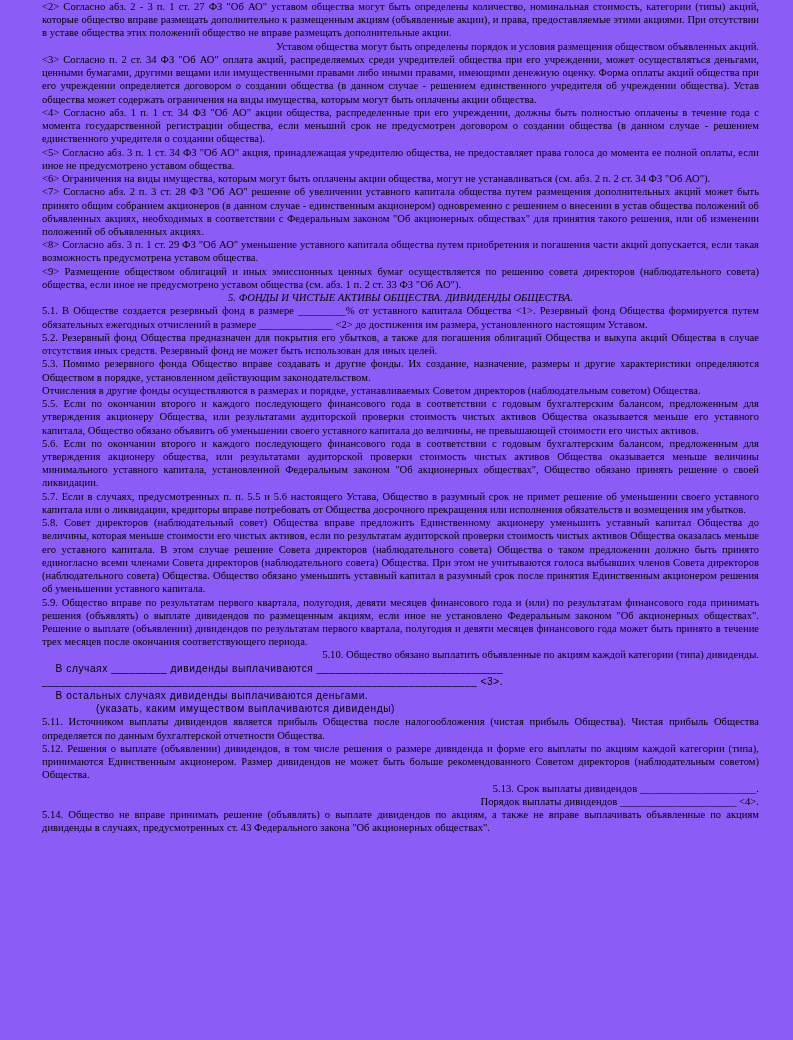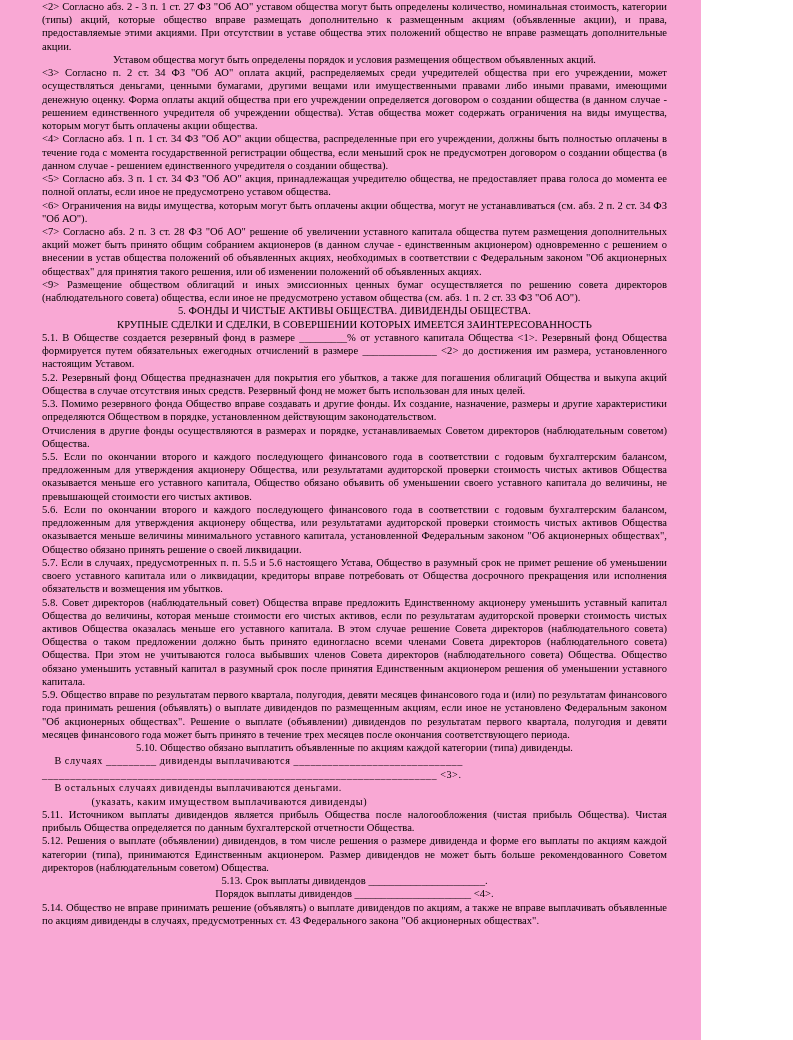--- a/index.html
+++ b/index.html
@@ -10,77 +10,78 @@
   }
   body {
     width: 793px;
     height: 1040px;
     overflow: hidden;
     font-family: "Liberation Serif", "DejaVu Serif", serif;
     color: #000000;
   }
   #page {
     position: relative;
-    width: 701px;
+    width: 793px;
     height: 1040px;
     box-sizing: border-box;
     padding: 0px 34px 0px 42px;
-    background: #f9a8d4;
+    background: #8b5cf6;
   }
   
   .para {
     font-size: 10.6px;
     line-height: 13.23px;
     text-align: justify;
     text-justify: inter-word;
     margin: 0;
     padding: 0;
     hyphens: none;
     word-spacing: 0px;
     letter-spacing: 0px;
   }
-  .para.noj { text-align: center; }
+  .para.noj { text-align: right; }
 
   
   .heading {
     font-size: 10.6px;
     line-height: 13.23px;
     text-align: center;
+    font-style: italic;
     margin: 0;
     padding: 0;
     white-space: nowrap;
   }
 
   
   .mono {
-    font-family: Liberation Serif, serif;
+    font-family: Liberation Sans, sans-serif;
     font-size: 10.2px;
     line-height: 13.4px;
     white-space: pre;
     margin: 0;
     padding: 0;
     letter-spacing: 0.55px;
   }
 </style>
 </head>
 <body>
 
 <div id="page">
 
   <p class="para">&lt;2&gt; Согласно абз. 2 - 3 п. 1 ст. 27 ФЗ "Об АО" уставом общества могут быть определены количество, номинальная стоимость, категории (типы) акций, которые общество вправе размещать дополнительно к размещенным акциям (объявленные акции), и права, предоставляемые этими акциями. При отсутствии в уставе общества этих положений общество не вправе размещать дополнительные акции.</p>
   <p class="para noj">Уставом общества могут быть определены порядок и условия размещения обществом объявленных акций.</p>
   <p class="para">&lt;3&gt; Согласно п. 2 ст. 34 ФЗ "Об АО" оплата акций, распределяемых среди учредителей общества при его учреждении, может осуществляться деньгами, ценными бумагами, другими вещами или имущественными правами либо иными правами, имеющими денежную оценку. Форма оплаты акций общества при его учреждении определяется договором о создании общества (в данном случае - решением единственного учредителя об учреждении общества). Устав общества может содержать ограничения на виды имущества, которым могут быть оплачены акции общества.</p>
   <p class="para">&lt;4&gt; Согласно абз. 1 п. 1 ст. 34 ФЗ "Об АО" акции общества, распределенные при его учреждении, должны быть полностью оплачены в течение года с момента государственной регистрации общества, если меньший срок не предусмотрен договором о создании общества (в данном случае - решением единственного учредителя о создании общества).</p>
   <p class="para">&lt;5&gt; Согласно абз. 3 п. 1 ст. 34 ФЗ "Об АО" акция, принадлежащая учредителю общества, не предоставляет права голоса до момента ее полной оплаты, если иное не предусмотрено уставом общества.</p>
   <p class="para">&lt;6&gt; Ограничения на виды имущества, которым могут быть оплачены акции общества, могут не устанавливаться (см. абз. 2 п. 2 ст. 34 ФЗ "Об АО").</p>
   <p class="para">&lt;7&gt; Согласно абз. 2 п. 3 ст. 28 ФЗ "Об АО" решение об увеличении уставного капитала общества путем размещения дополнительных акций может быть принято общим собранием акционеров (в данном случае - единственным акционером) одновременно с решением о внесении в устав общества положений об объявленных акциях, необходимых в соответствии с Федеральным законом "Об акционерных обществах" для принятия такого решения, или об изменении положений об объявленных акциях.</p>
+  <p class="para">&lt;8&gt; Согласно абз. 3 п. 1 ст. 29 ФЗ "Об АО" уменьшение уставного капитала общества путем приобретения и погашения части акций допускается, если такая возможность предусмотрена уставом общества.</p>
   <p class="para">&lt;9&gt; Размещение обществом облигаций и иных эмиссионных ценных бумаг осуществляется по решению совета директоров (наблюдательного совета) общества, если иное не предусмотрено уставом общества (см. абз. 1 п. 2 ст. 33 ФЗ "Об АО").</p>
 
   <p class="heading">5. ФОНДЫ И ЧИСТЫЕ АКТИВЫ ОБЩЕСТВА. ДИВИДЕНДЫ ОБЩЕСТВА.</p>
-  <p class="heading">КРУПНЫЕ СДЕЛКИ И СДЕЛКИ, В СОВЕРШЕНИИ КОТОРЫХ ИМЕЕТСЯ ЗАИНТЕРЕСОВАННОСТЬ</p>
 
   <p class="para">5.1. В Обществе создается резервный фонд в размере _________% от уставного капитала Общества &lt;1&gt;. Резервный фонд Общества формируется путем обязательных ежегодных отчислений в размере ______________ &lt;2&gt; до достижения им размера, установленного настоящим Уставом.</p>
   <p class="para">5.2. Резервный фонд Общества предназначен для покрытия его убытков, а также для погашения облигаций Общества и выкупа акций Общества в случае отсутствия иных средств. Резервный фонд не может быть использован для иных целей.</p>
   <p class="para">5.3. Помимо резервного фонда Общество вправе создавать и другие фонды. Их создание, назначение, размеры и другие характеристики определяются Обществом в порядке, установленном действующим законодательством.</p>
   <p class="para">Отчисления в другие фонды осуществляются в размерах и порядке, устанавливаемых Советом директоров (наблюдательным советом) Общества.</p>
   <p class="para">5.5. Если по окончании второго и каждого последующего финансового года в соответствии с годовым бухгалтерским балансом, предложенным для утверждения акционеру Общества, или результатами аудиторской проверки стоимость чистых активов Общества оказывается меньше его уставного капитала, Общество обязано объявить об уменьшении своего уставного капитала до величины, не превышающей стоимости его чистых активов.</p>
   <p class="para">5.6. Если по окончании второго и каждого последующего финансового года в соответствии с годовым бухгалтерским балансом, предложенным для утверждения акционеру общества, или результатами аудиторской проверки стоимость чистых активов Общества оказывается меньше величины минимального уставного капитала, установленной Федеральным законом "Об акционерных обществах", Общество обязано принять решение о своей ликвидации.</p>
   <p class="para">5.7. Если в случаях, предусмотренных п. п. 5.5 и 5.6 настоящего Устава, Общество в разумный срок не примет решение об уменьшении своего уставного капитала или о ликвидации, кредиторы вправе потребовать от Общества досрочного прекращения или исполнения обязательств и возмещения им убытков.</p>
   <p class="para">5.8. Совет директоров (наблюдательный совет) Общества вправе предложить Единственному акционеру уменьшить уставный капитал Общества до величины, которая меньше стоимости его чистых активов, если по результатам аудиторской проверки стоимость чистых активов Общества оказалась меньше его уставного капитала. В этом случае решение Совета директоров (наблюдательного совета) Общества о таком предложении должно быть принято единогласно всеми членами Совета директоров (наблюдательного совета) Общества. При этом не учитываются голоса выбывших членов Совета директоров (наблюдательного совета) Общества. Общество обязано уменьшить уставный капитал в разумный срок после принятия Единственным акционером решения об уменьшении уставного капитала.</p>
   <p class="para">5.9. Общество вправе по результатам первого квартала, полугодия, девяти месяцев финансового года и (или) по результатам финансового года принимать решения (объявлять) о выплате дивидендов по размещенным акциям, если иное не установлено Федеральным законом "Об акционерных обществах". Решение о выплате (объявлении) дивидендов по результатам первого квартала, полугодия и девяти месяцев финансового года может быть принято в течение трех месяцев после окончания соответствующего периода.</p>

